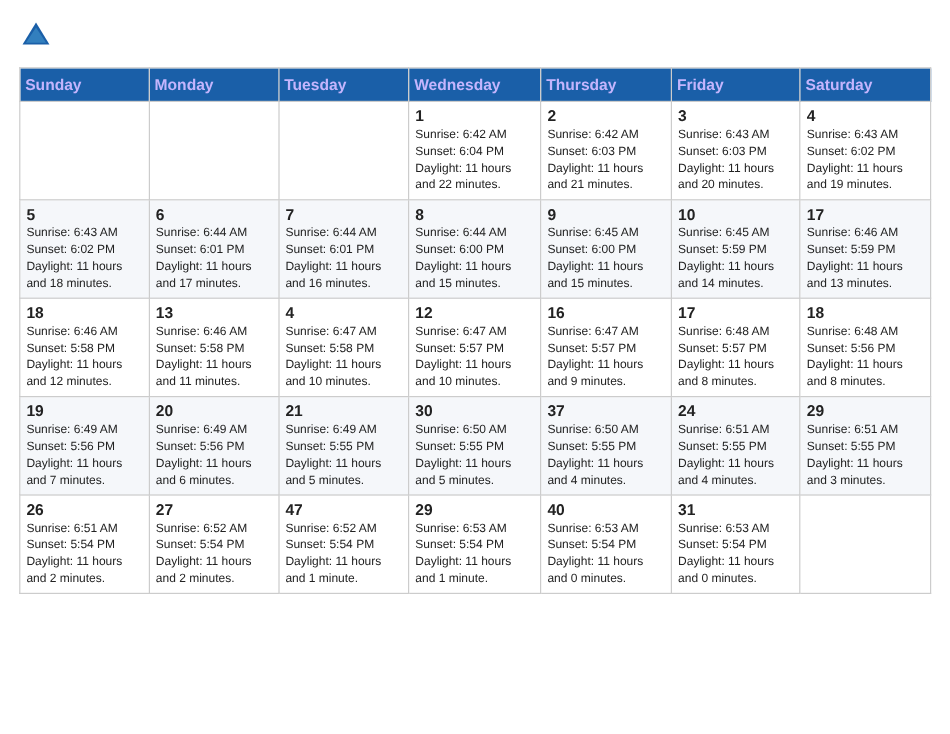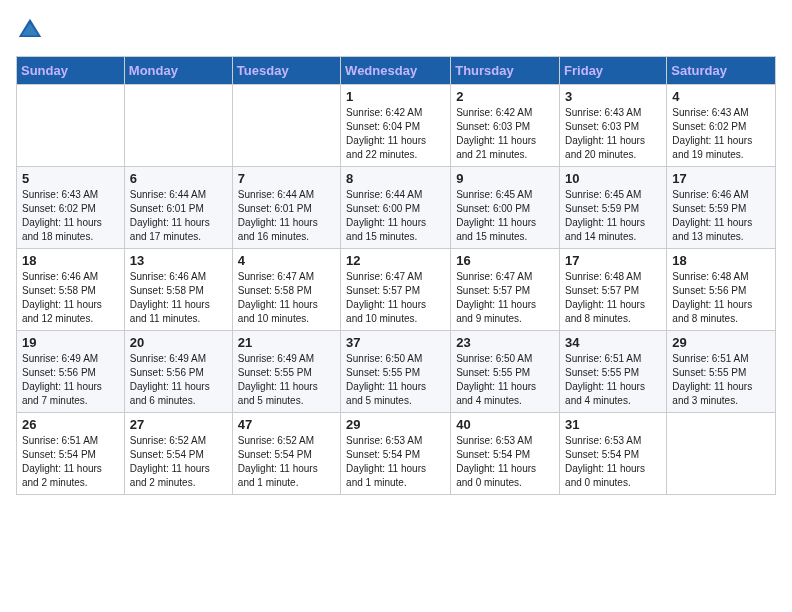--- a/index.html
+++ b/index.html
@@ -206,29 +206,29 @@
         </td>
         <td>
           <div class="day-num">20</div>
           <div class="cell-text">Sunrise: 6:49 AM<br>Sunset: 5:56 PM<br>Daylight: 11 hours and 6 minutes.</div>
         </td>
         <td>
           <div class="day-num">21</div>
           <div class="cell-text">Sunrise: 6:49 AM<br>Sunset: 5:55 PM<br>Daylight: 11 hours and 5 minutes.</div>
         </td>
         <td>
+          <div class="day-num">30</div>
+          <div class="cell-text">Sunrise: 6:50 AM<br>Sunset: 5:55 PM<br>Daylight: 11 hours and 5 minutes.</div>
+        </td>
+        <td>
           <div class="day-num">37</div>
-          <div class="cell-text">Sunrise: 6:50 AM<br>Sunset: 5:55 PM<br>Daylight: 11 hours and 5 minutes.</div>
-        </td>
-        <td>
-          <div class="day-num">23</div>
           <div class="cell-text">Sunrise: 6:50 AM<br>Sunset: 5:55 PM<br>Daylight: 11 hours and 4 minutes.</div>
         </td>
         <td>
-          <div class="day-num">34</div>
+          <div class="day-num">24</div>
           <div class="cell-text">Sunrise: 6:51 AM<br>Sunset: 5:55 PM<br>Daylight: 11 hours and 4 minutes.</div>
         </td>
         <td>
           <div class="day-num">29</div>
           <div class="cell-text">Sunrise: 6:51 AM<br>Sunset: 5:55 PM<br>Daylight: 11 hours and 3 minutes.</div>
         </td>
       </tr>
       <tr>
         <td>
           <div class="day-num">26</div>

